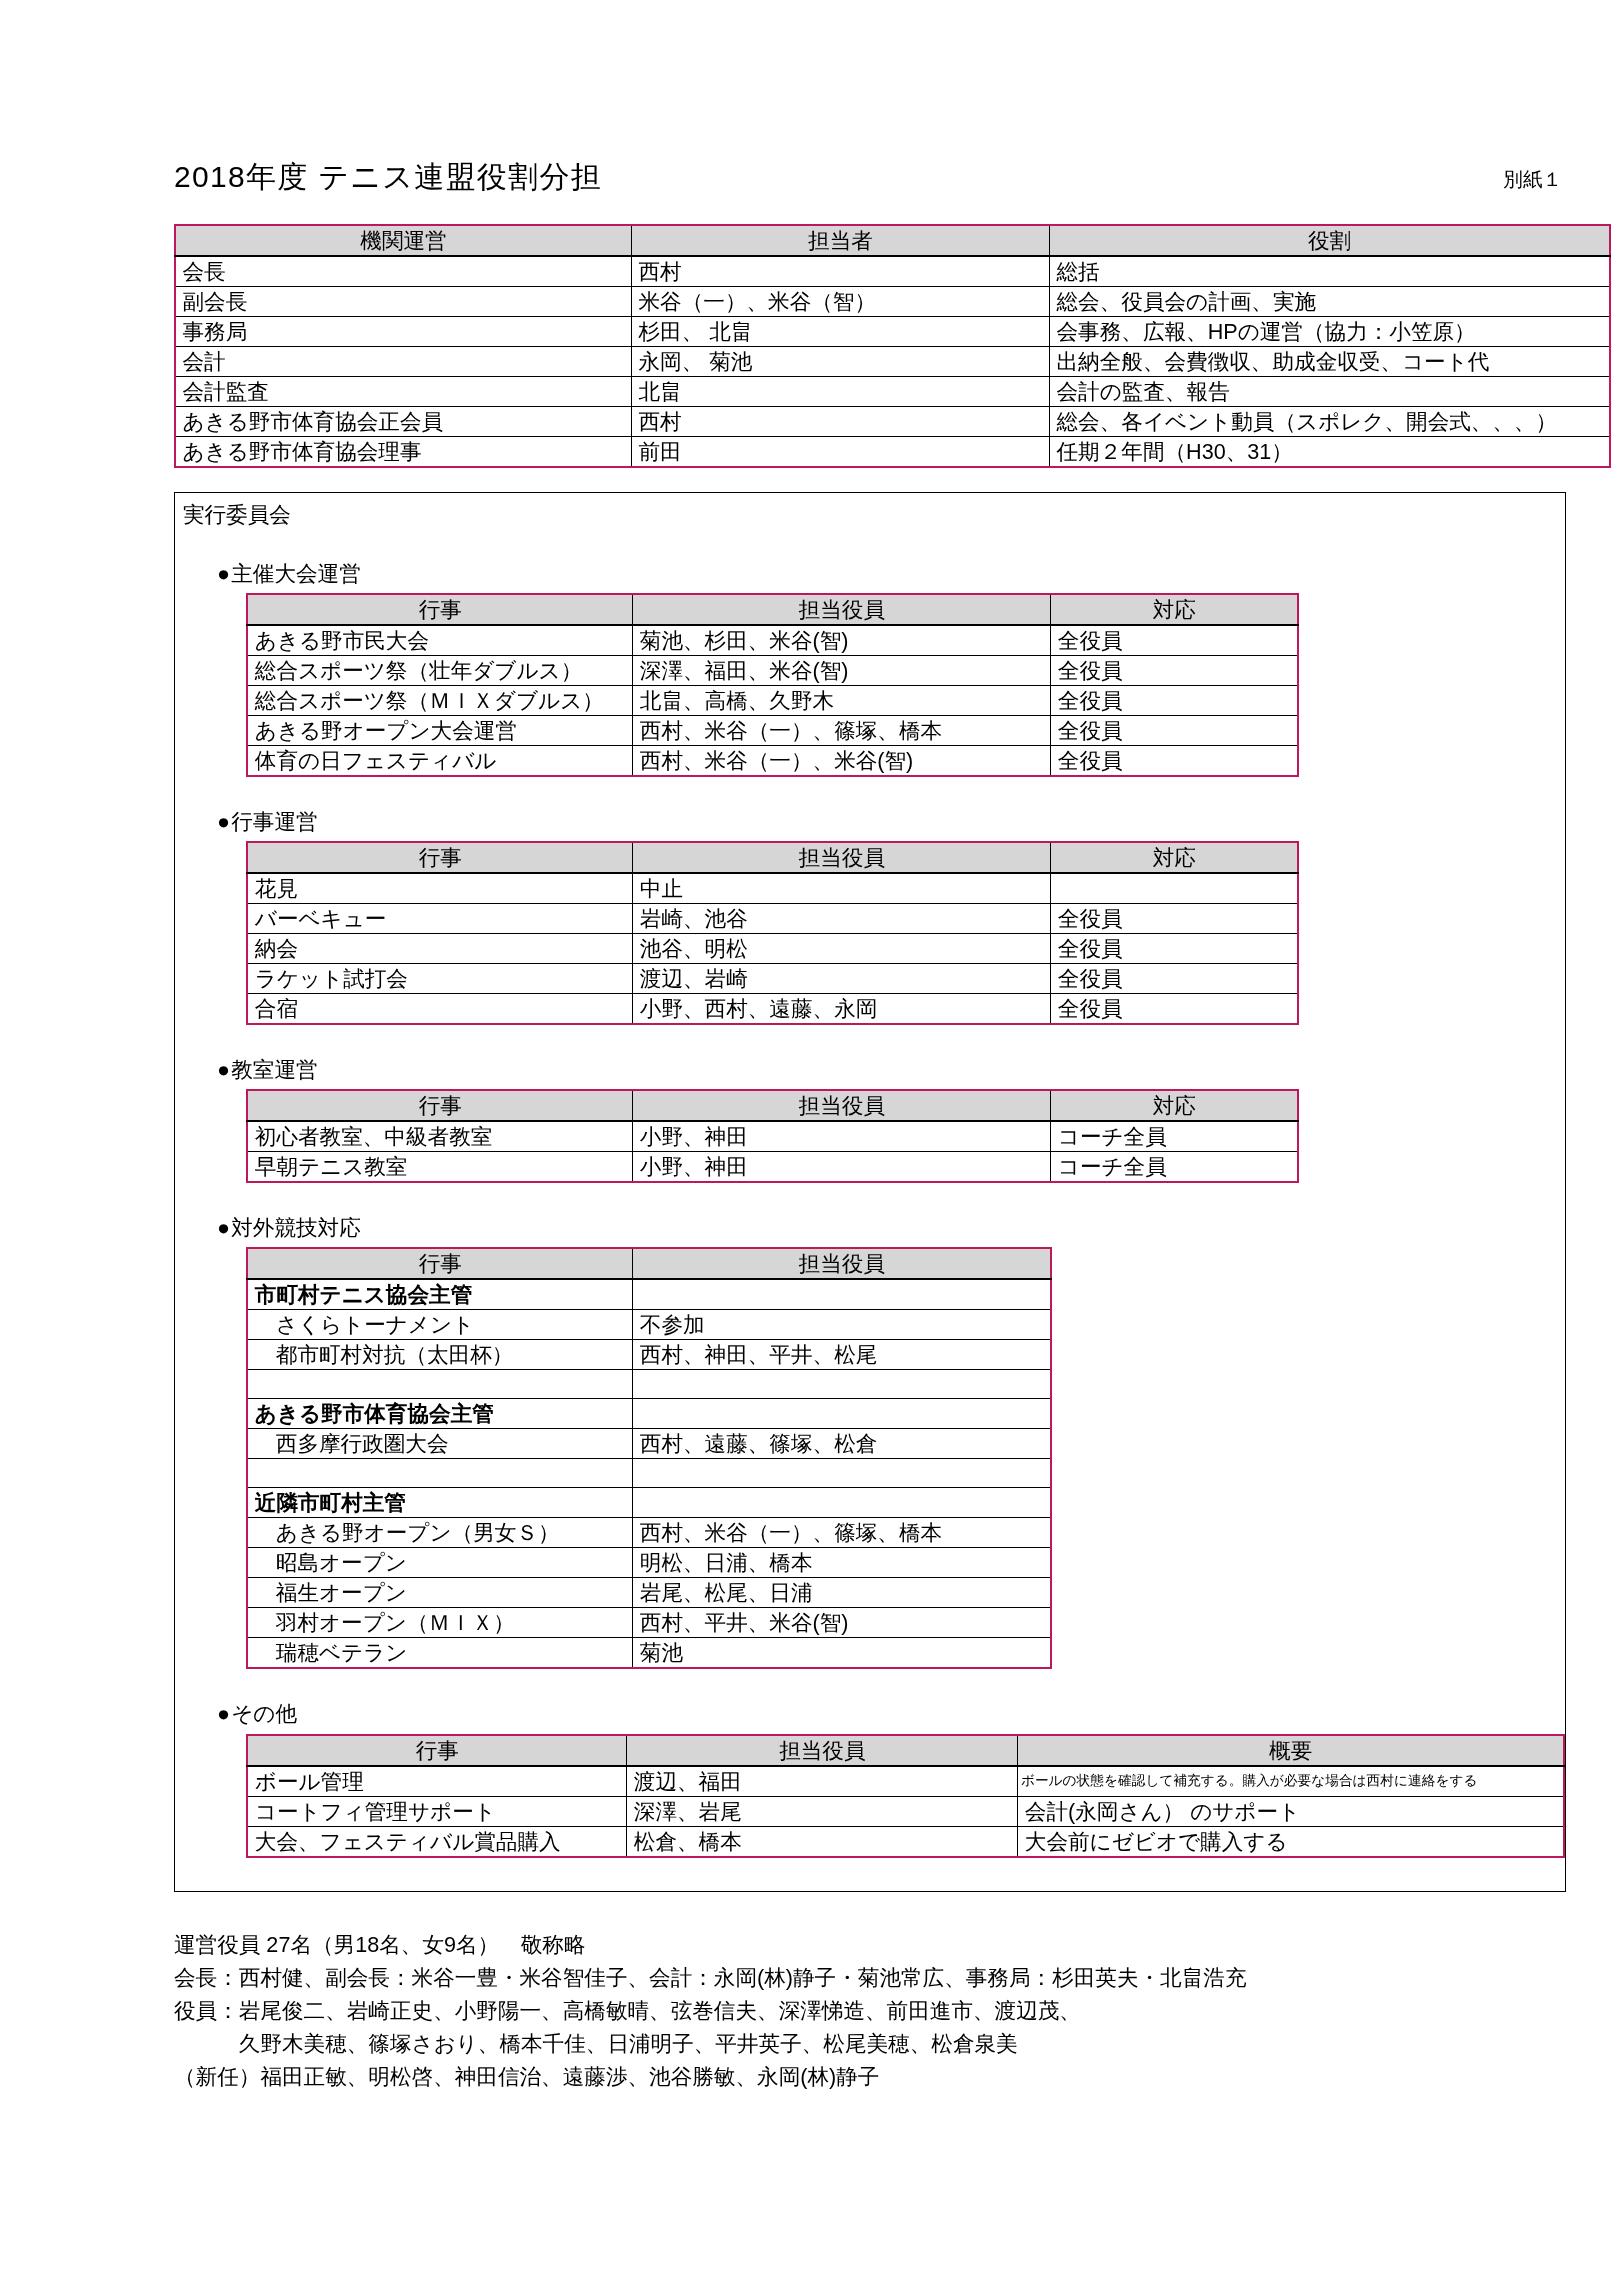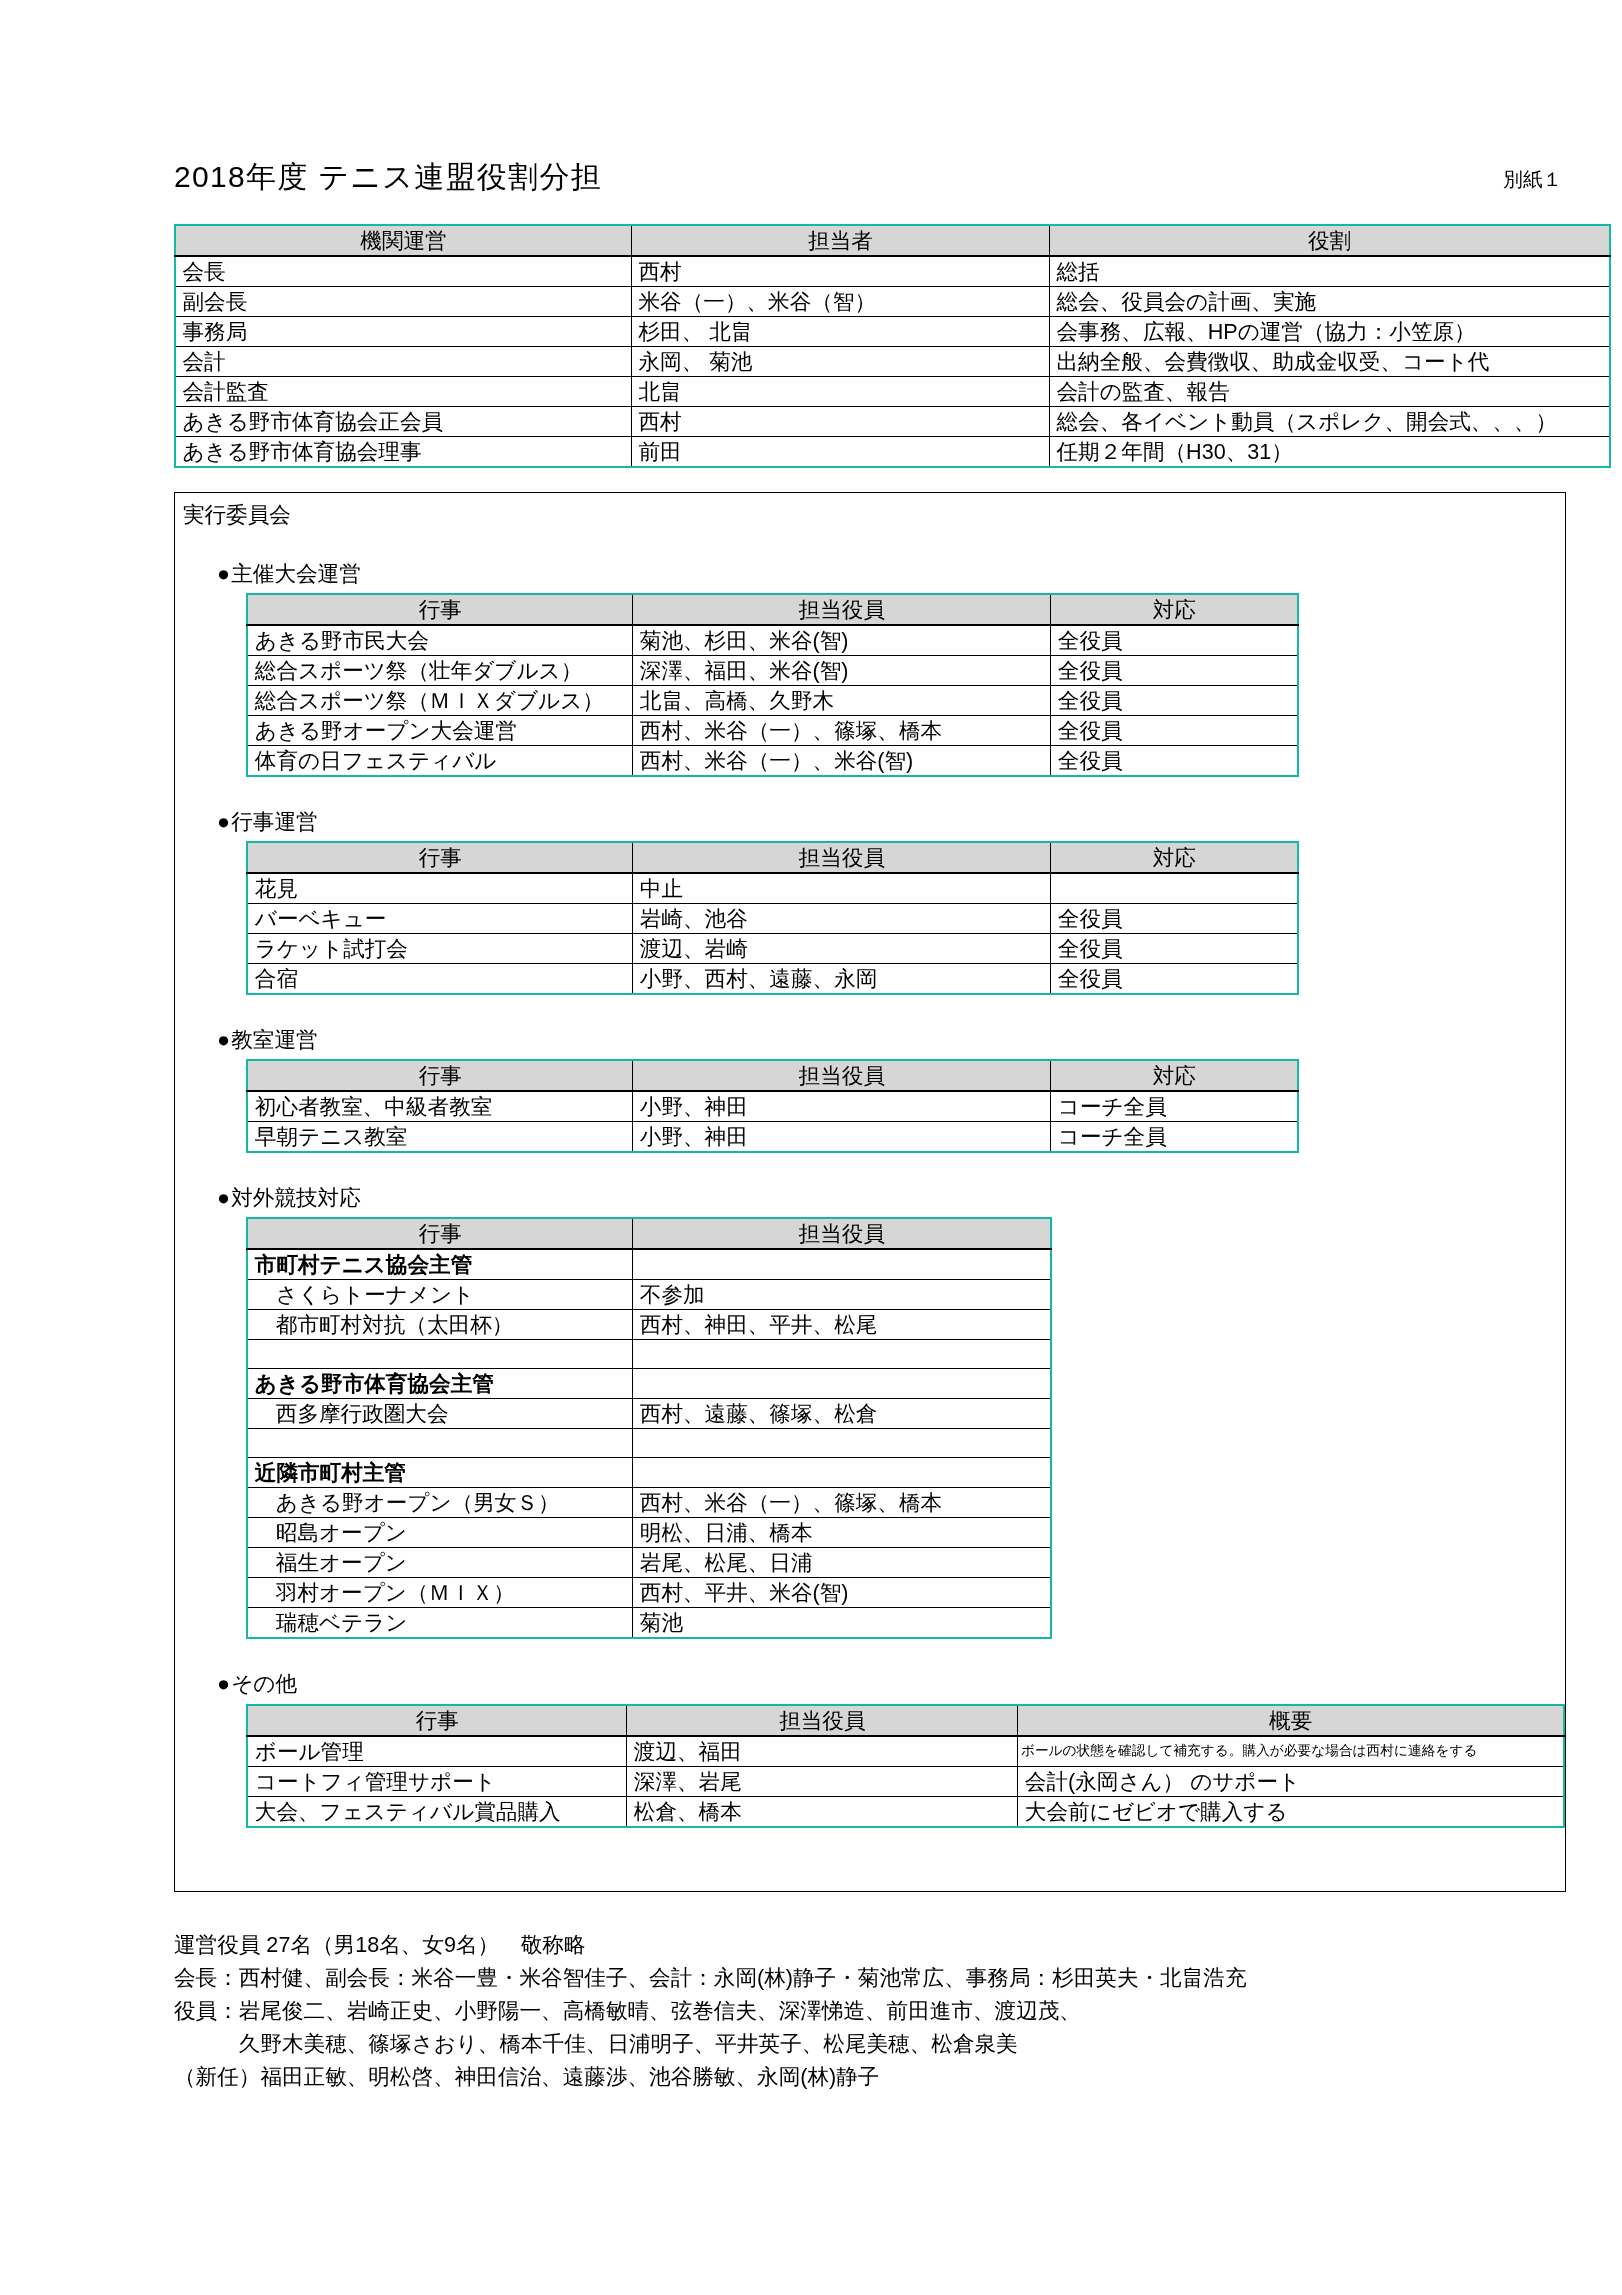--- a/index.html
+++ b/index.html
@@ -9,21 +9,21 @@
   }
   .page{position:relative;width:1623px;height:2295px;overflow:hidden;background:#fff;}
   .content{position:absolute;left:174px;top:157px;width:1392px;}
 
   
   .doc-header{position:relative;height:62px;}
   .title{text-align:left;font-size:30px;letter-spacing:1.3px;}
   .annex{position:absolute;right:3.9px;top:9.2px;font-size:19.6px;}
 
   
-  table.tbl{border-collapse:collapse;table-layout:fixed;border:2px solid #14b8a6;}
+  table.tbl{border-collapse:collapse;table-layout:fixed;border:2px solid #be185d;}
   .tbl th,.tbl td{
     border:1.3px solid #000;font-size:21.6px;padding:0 6.5px;height:28px;
     vertical-align:middle;overflow:hidden;white-space:nowrap;text-align:left;
   }
   .tbl th{background:var(--header-bg,#d6d6d6);text-align:center;font-weight:normal;border-bottom:2px solid #000;}
 
   
   .tbl-org{width:1392px;margin-top:5.2px;}
   .tbl-org th:nth-child(1){width:442px;}
   .tbl-org th:nth-child(2){width:404px;}
@@ -178,20 +178,25 @@
                   <td>花見</td>
                   <td>中止</td>
                   <td></td>
                 </tr>
                 <tr>
                   <td>バーベキュー</td>
                   <td>岩崎、池谷</td>
                   <td>全役員</td>
                 </tr>
                 <tr>
+                  <td>納会</td>
+                  <td>池谷、明松</td>
+                  <td>全役員</td>
+                </tr>
+                <tr>
                   <td>ラケット試打会</td>
                   <td>渡辺、岩崎</td>
                   <td>全役員</td>
                 </tr>
                 <tr>
                   <td>合宿</td>
                   <td>小野、西村、遠藤、永岡</td>
                   <td>全役員</td>
                 </tr>
               </tbody>

